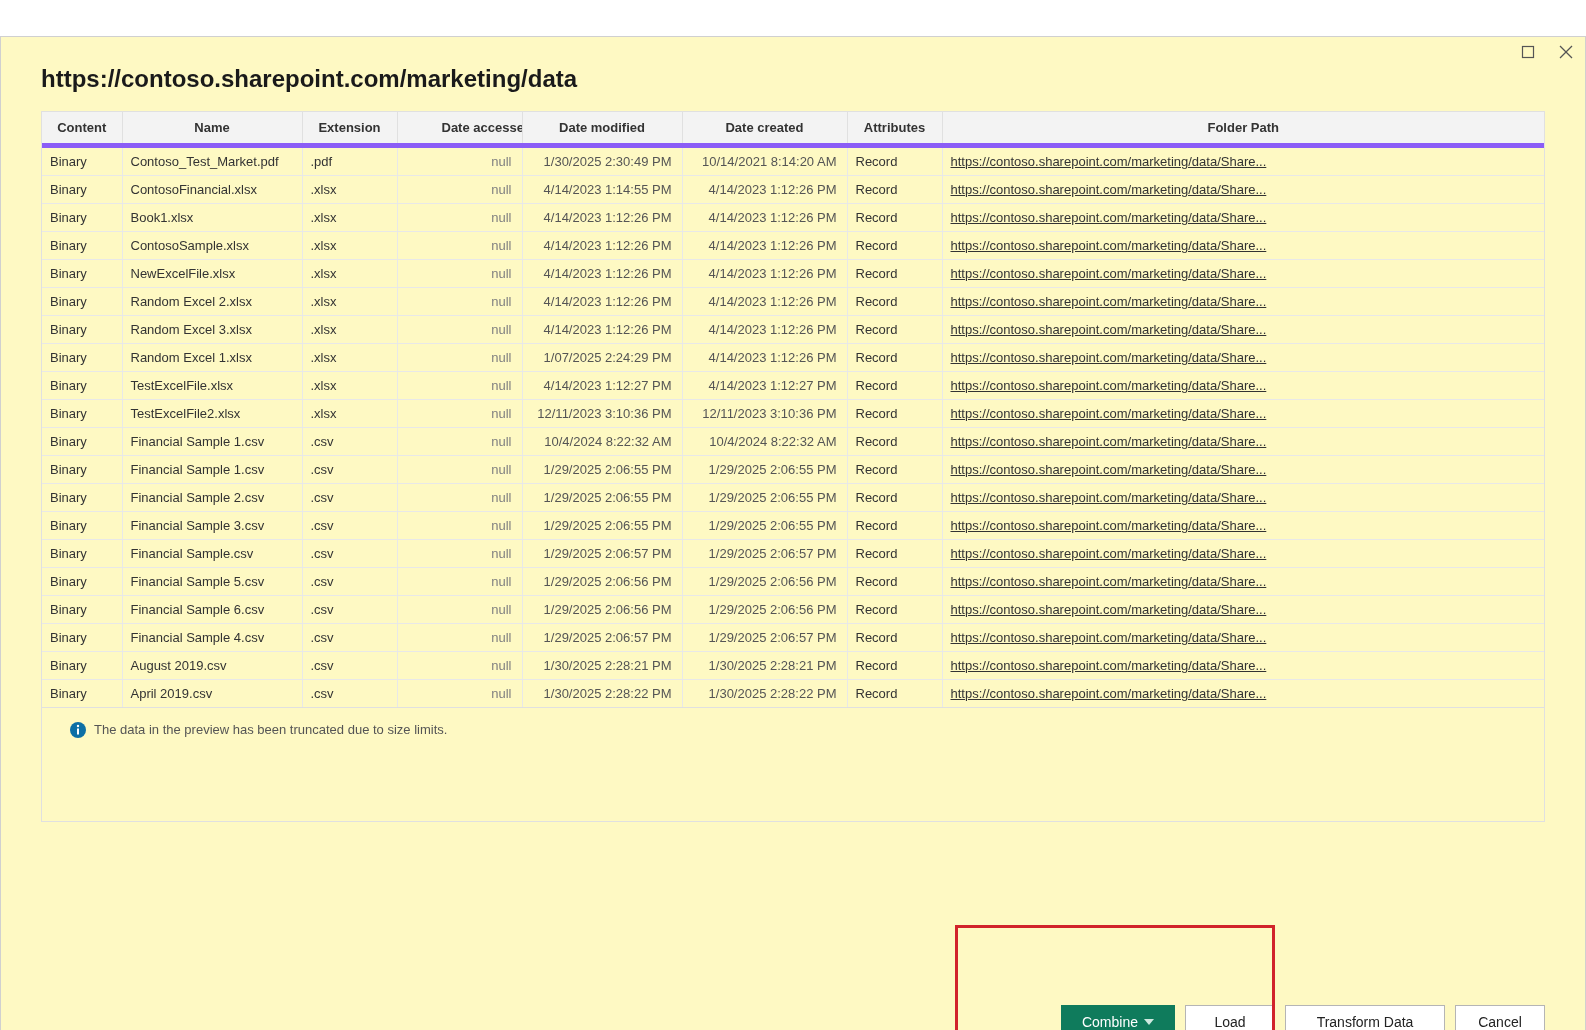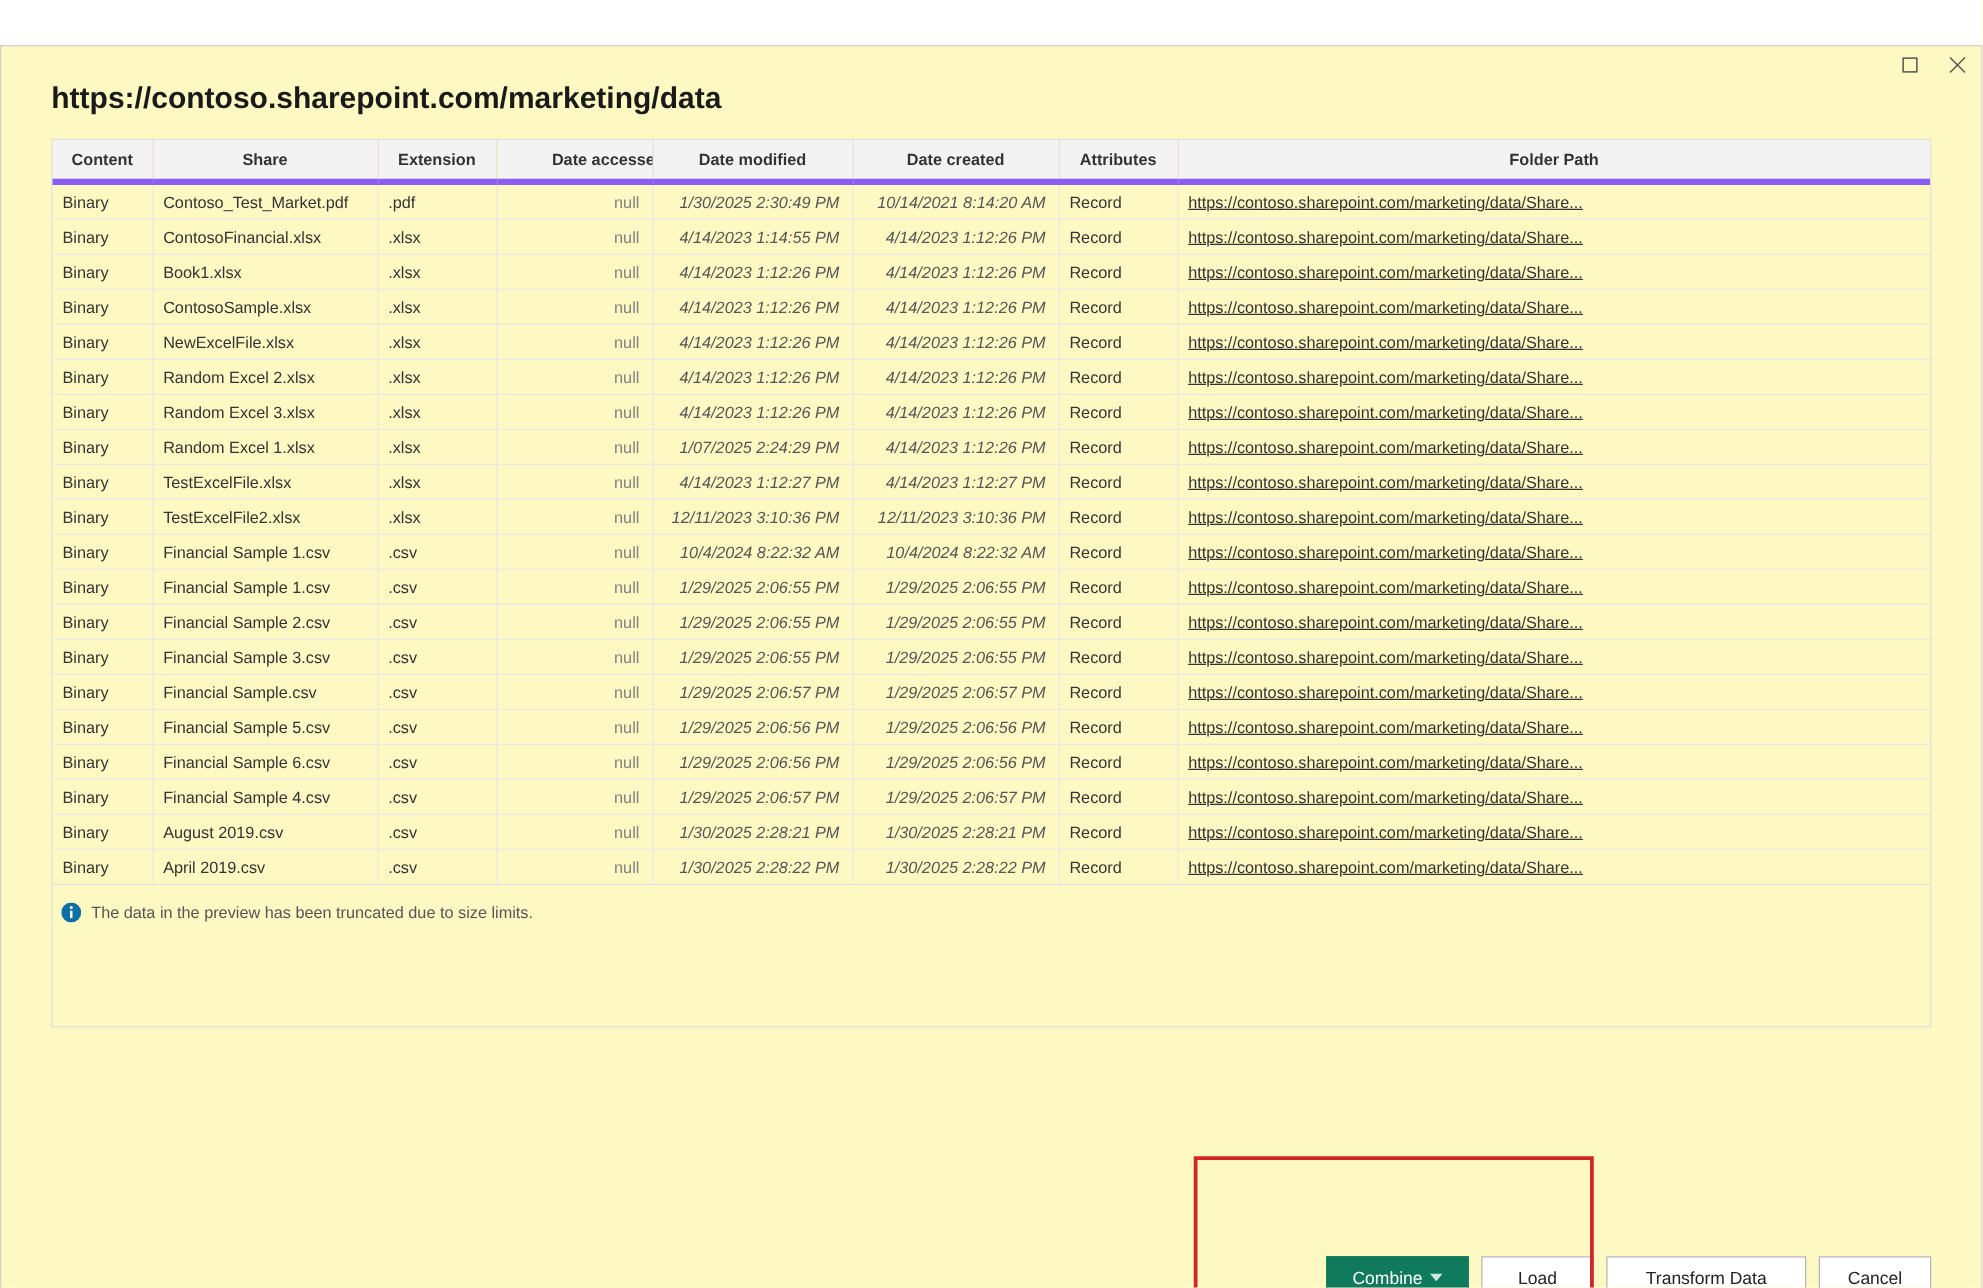--- a/index.html
+++ b/index.html
@@ -64,35 +64,35 @@
     border-bottom: 1px solid #e8e8e8;
     white-space: nowrap;
     overflow: hidden;
     text-overflow: ellipsis;
     font-size: 13px;
     color: #333;
   }
   td:last-child { border-right: none; text-decoration: underline; }
   tbody tr:last-child td { border-bottom: none; }
   .null { color: #808080; text-align: right; padding-right: 10px; }
-  .col-date { font-style: italic; color: #555; text-align: right; padding-right: 10px; }
+  .col-date { color: #555; text-align: right; padding-right: 10px; }
   .col-content { width: 80px; }
   .col-name { width: 180px; }
   .col-ext { width: 95px; }
   .col-accessed { width: 125px; padding-left: 44px; }
   .col-modified { width: 160px; }
   .col-created { width: 165px; }
   .col-attr { width: 95px; }
   .col-path { }
 
   .info-bar {
     margin: 0 40px;
     border: 1px solid #e0e0e0;
     border-top: none;
-    padding: 14px 16px 80px 7px;
+    padding: 14px 16px 80px 28px;
     display: flex;
     align-items: flex-start;
     gap: 8px;
     color: #555;
   }
   .info-bar svg { width: 16px; height: 16px; flex: 0 0 auto; fill: #0c6fa5; }
 
   .footer {
     position: absolute;
     bottom: 26px;
@@ -165,21 +165,21 @@
     </span>
   </div>
 
   <div class="heading">https://contoso.sharepoint.com/marketing/data</div>
 
   <div class="table-wrap">
     <table>
       <thead>
         <tr>
           <th class="col-content">Content</th>
-          <th class="col-name">Share</th>
+          <th class="col-name">Name</th>
           <th class="col-ext">Extension</th>
           <th class="col-accessed">Date accessed</th>
           <th class="col-modified">Date modified</th>
           <th class="col-created">Date created</th>
           <th class="col-attr">Attributes</th>
           <th class="col-path">Folder Path</th>
         </tr>
       </thead>
       <tbody id="tbody">
           <tr>

